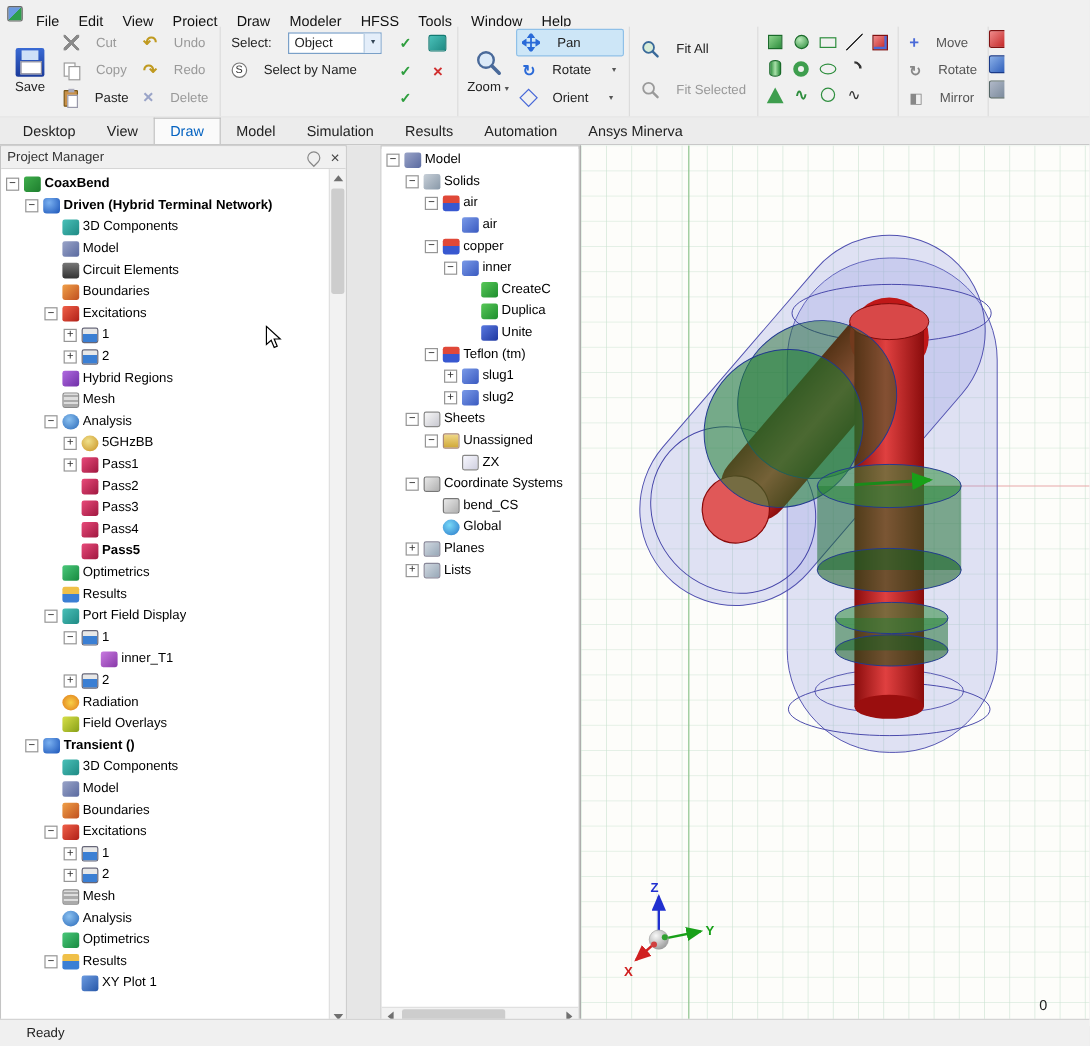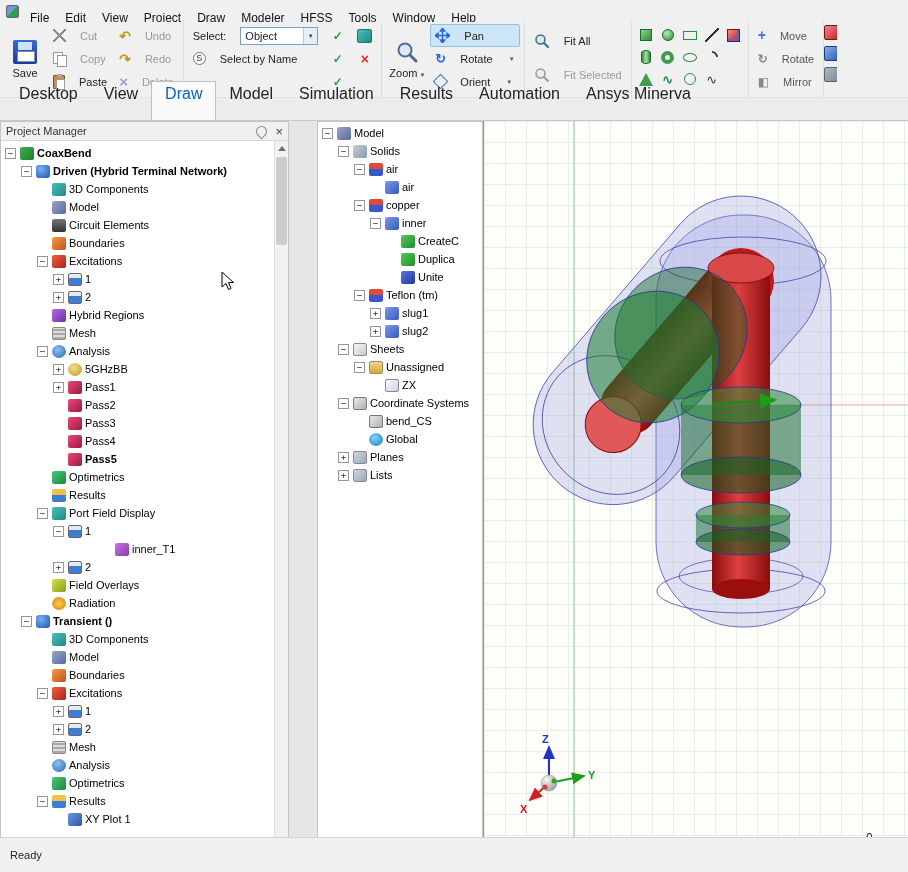--- a/index.html
+++ b/index.html
@@ -61,21 +61,21 @@
 .s-arc{width:12px;height:12px;border:2px solid transparent;border-top:2px solid #333;border-radius:50%;transform:rotate(45deg);}
 .s-spline::after{content:"∿";color:#333;font-size:13px;}
 .s-redbox{width:13px;height:13px;background:linear-gradient(135deg,#f08a8a,#c02020);border:1px solid #801010;box-shadow:-2px -2px 0 0 #4a6ad8 inset;}
 .i-move::after{content:"+";color:#4a6ad8;font-weight:bold;font-size:14px;line-height:12px;}
 .i-rot2::after{content:"↻";color:#888;font-weight:bold;font-size:12px;}
 .i-mirror::after{content:"◧";color:#888;font-size:12px;}
 .clip-strip{width:13px;display:flex;flex-direction:column;gap:6px;padding-top:3px;overflow:hidden;}
 .clip-strip div{width:16px;height:15px;border-radius:2px;}
 
 .tabbar{position:absolute;top:98px;left:0;right:0;height:23px;display:flex;align-items:flex-end;background:#ececec;border-bottom:1px solid #c8c8c8;padding-left:6px;}
-.tab{font-size:16px;padding:3px 13px 17px;color:#222;}
+.tab{font-size:12px;padding:3px 13px 4px;color:#222;}
 .tab.active{background:#fafafa;border:1px solid #c0c0c0;border-bottom:none;color:#0563c1;}
 
 .main{position:absolute;top:121px;left:0;right:0;bottom:17px;background:#e6e6e6;}
 .pm{position:absolute;left:0;top:0;width:289px;bottom:0;background:#fff;border:1px solid #c4c4c4;}
 .pm-header{height:19px;background:#f0f0f0;border-bottom:1px solid #d6d6d6;display:flex;align-items:center;font-size:11px;padding:0 5px;color:#333;}
 .pm-title{flex:1;}
 .pm-pin{width:11px;height:11px;border:1.5px solid #888;border-radius:50% 50% 50% 0;transform:rotate(-45deg);margin-right:8px;}
 .pm-close{font-size:13px;color:#444;line-height:11px;}
 .pm-close::after{content:"×";}
 .pm-tree{position:absolute;top:19px;left:0;right:14px;bottom:0;overflow:hidden;background:#fff;padding-top:3px;}
@@ -126,21 +126,21 @@
 .ti-object{background:linear-gradient(135deg,#7a9ae8,#3a5ac0);}
 .ti-create,.ti-duplicate{background:linear-gradient(135deg,#58c858,#1e8e2e);}
 .ti-unite{background:linear-gradient(135deg,#5878e0,#2038a0);}
 .ti-sheetsfolder{background:linear-gradient(135deg,#f8f8f8,#c8c8d0);border:1px solid #888;}
 .ti-folder{background:linear-gradient(180deg,#f0d888,#d0a838);border:1px solid #a87;}
 .ti-sheet{background:linear-gradient(135deg,#f8f8ff,#d0d0e0);border:1px solid #888;}
 .ti-cs,.ti-cs2{background:linear-gradient(135deg,#e8e8e8,#b0b0b0);border:1px solid #777;}
 .ti-globe{background:radial-gradient(circle at 40% 35%,#78d8f8,#2878c8);border-radius:50%;}
 .ti-planes,.ti-lists{background:linear-gradient(135deg,#d0d8e0,#98a8b8);border:1px solid #889;}
 
-.statusbar{position:absolute;left:0;right:0;bottom:0;height:35px;background:#f0f0f0;border-top:1px solid #d4d4d4;font-size:11px;display:flex;align-items:center;padding-left:10px;color:#222;}
+.statusbar{position:absolute;left:0;right:0;bottom:0;height:23px;background:#f0f0f0;border-top:1px solid #d4d4d4;font-size:11px;display:flex;align-items:center;padding-left:22px;color:#222;}
 .cursor{position:absolute;left:221px;top:271px;z-index:50;pointer-events:none;}
 svg text{font-family:"Liberation Sans",sans-serif;}
 </style>
 </head>
 <body>
 
 <div class="menubar">
   <span class="app-icon"></span>
   <div class="menu-items" id="menu-items">
       <div class="menu-item">File</div>
@@ -482,39 +482,39 @@
         <div class="trow" style="padding-left: 36px;">
           <span class="exp">−</span>
           <span class="ti ti-portfield"></span>
           <span class="tl">Port Field Display</span>
         </div>
         <div class="trow" style="padding-left: 52px;">
           <span class="exp">−</span>
           <span class="ti ti-port"></span>
           <span class="tl">1</span>
         </div>
-        <div class="trow" style="padding-left: 68px; margin-left: 31px;">
+        <div class="trow" style="padding-left: 68px;">
           <span class="exp none"></span>
           <span class="ti ti-mode"></span>
           <span class="tl">inner_T1</span>
         </div>
         <div class="trow" style="padding-left: 52px;">
           <span class="exp">+</span>
           <span class="ti ti-port"></span>
           <span class="tl">2</span>
         </div>
         <div class="trow" style="padding-left: 36px;">
           <span class="exp none"></span>
+          <span class="ti ti-radiation"></span>
+          <span class="tl">Radiation</span>
+        </div>
+        <div class="trow" style="padding-left: 36px;">
+          <span class="exp none"></span>
           <span class="ti ti-overlays"></span>
           <span class="tl">Field Overlays</span>
-        </div>
-        <div class="trow" style="padding-left: 36px;">
-          <span class="exp none"></span>
-          <span class="ti ti-radiation"></span>
-          <span class="tl">Radiation</span>
         </div>
         <div class="trow bold" style="padding-left: 20px;">
           <span class="exp">−</span>
           <span class="ti ti-design"></span>
           <span class="tl">Transient ()</span>
         </div>
         <div class="trow" style="padding-left: 36px;">
           <span class="exp none"></span>
           <span class="ti ti-components"></span>
           <span class="tl">3D Components</span>

